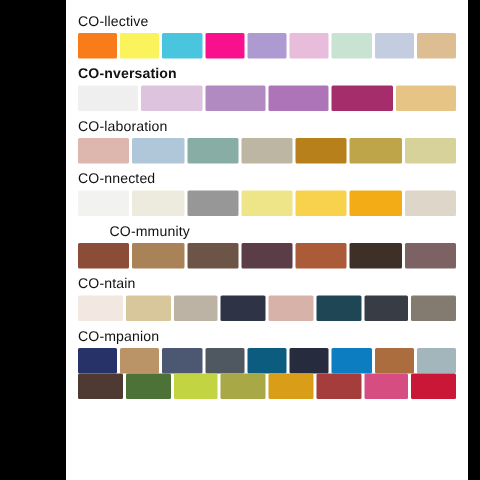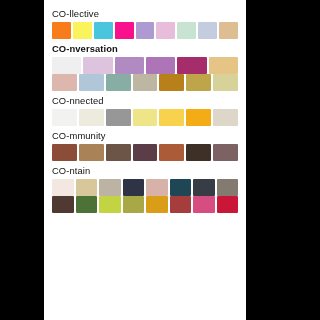--- a/index.html
+++ b/index.html
@@ -17,21 +17,21 @@
   #page {
     position: relative;
     width: 320px;
     height: 320px;
     background: #000000;
   }
   #card {
     position: absolute;
     left: 44px;
     top: 0;
-    width: 202px;
+    width: 268px;
     height: 320px;
     background: #ffffff;
     box-sizing: border-box;
     padding: 4px 4px 0 4px;
     display: flex;
     flex-direction: column;
     justify-content: flex-start;
   }
   .palette-block {
     display: flex;
@@ -91,20 +91,21 @@
           <div class="swatch" title="#F0EFF0" style="background: rgb(240, 239, 240);"></div>
           <div class="swatch" title="#DEC3DF" style="background: rgb(222, 195, 223);"></div>
           <div class="swatch" title="#B18AC1" style="background: rgb(177, 138, 193);"></div>
           <div class="swatch" title="#AE74B8" style="background: rgb(174, 116, 184);"></div>
           <div class="swatch" title="#A62D6B" style="background: rgb(166, 45, 107);"></div>
           <div class="swatch" title="#E6C485" style="background: rgb(230, 196, 133);"></div>
         </div>
     </div>
 
     <div class="palette-block">
+      <div class="palette-title" style="color: rgb(17, 17, 17);">CO-laboration</div>
       <div class="swatch-row">
           <div class="swatch" title="#DDB6AE" style="background: rgb(221, 182, 174);"></div>
           <div class="swatch" title="#AFC7D9" style="background: rgb(175, 199, 217);"></div>
           <div class="swatch" title="#87ADA5" style="background: rgb(135, 173, 165);"></div>
           <div class="swatch" title="#BCB6A2" style="background: rgb(188, 182, 162);"></div>
           <div class="swatch" title="#B7801B" style="background: rgb(183, 128, 27);"></div>
           <div class="swatch" title="#BFA54A" style="background: rgb(191, 165, 74);"></div>
           <div class="swatch" title="#D6D29A" style="background: rgb(214, 210, 154);"></div>
         </div>
     </div>
@@ -116,21 +117,21 @@
           <div class="swatch" title="#EDEBDD" style="background: rgb(237, 235, 221);"></div>
           <div class="swatch" title="#979797" style="background: rgb(151, 151, 151);"></div>
           <div class="swatch" title="#EEE589" style="background: rgb(238, 229, 137);"></div>
           <div class="swatch" title="#F9D24D" style="background: rgb(249, 210, 77);"></div>
           <div class="swatch" title="#F3AB16" style="background: rgb(243, 171, 22);"></div>
           <div class="swatch" title="#DED6C8" style="background: rgb(222, 214, 200);"></div>
         </div>
     </div>
 
     <div class="palette-block">
-      <div class="palette-title" style="color: rgb(17, 17, 17);">CO-mmunity</div>
+      <div class="palette-title" style="color: rgb(17, 17, 17); margin-left: 21px;">CO-mmunity</div>
       <div class="swatch-row">
           <div class="swatch" title="#8B4D37" style="background: rgb(139, 77, 55);"></div>
           <div class="swatch" title="#A98258" style="background: rgb(169, 130, 88);"></div>
           <div class="swatch" title="#6C5447" style="background: rgb(108, 84, 71);"></div>
           <div class="swatch" title="#5A3D47" style="background: rgb(90, 61, 71);"></div>
           <div class="swatch" title="#AC5B38" style="background: rgb(172, 91, 56);"></div>
           <div class="swatch" title="#3E2F27" style="background: rgb(62, 47, 39);"></div>
           <div class="swatch" title="#7D6264" style="background: rgb(125, 98, 100);"></div>
         </div>
     </div>
@@ -142,20 +143,34 @@
           <div class="swatch" title="#D7C79A" style="background: rgb(215, 199, 154);"></div>
           <div class="swatch" title="#BCB3A5" style="background: rgb(188, 179, 165);"></div>
           <div class="swatch" title="#2E3446" style="background: rgb(46, 52, 70);"></div>
           <div class="swatch" title="#D6B2A9" style="background: rgb(214, 178, 169);"></div>
           <div class="swatch" title="#1E4655" style="background: rgb(30, 70, 85);"></div>
           <div class="swatch" title="#383C44" style="background: rgb(56, 60, 68);"></div>
           <div class="swatch" title="#837B70" style="background: rgb(131, 123, 112);"></div>
         </div>
     </div>
 
+    <div class="palette-block">
+      <div class="palette-title" style="color: rgb(17, 17, 17);">CO-mpanion</div>
+      <div class="swatch-row">
+          <div class="swatch" title="#263268" style="background: rgb(38, 50, 104);"></div>
+          <div class="swatch" title="#BA9467" style="background: rgb(186, 148, 103);"></div>
+          <div class="swatch" title="#4C5772" style="background: rgb(76, 87, 114);"></div>
+          <div class="swatch" title="#4F5761" style="background: rgb(79, 87, 97);"></div>
+          <div class="swatch" title="#0B5C7F" style="background: rgb(11, 92, 127);"></div>
+          <div class="swatch" title="#262B3E" style="background: rgb(38, 43, 62);"></div>
+          <div class="swatch" title="#0B7DC0" style="background: rgb(11, 125, 192);"></div>
+          <div class="swatch" title="#AB6D3E" style="background: rgb(171, 109, 62);"></div>
+          <div class="swatch" title="#A3B6BC" style="background: rgb(163, 182, 188);"></div>
+        </div>
+    </div>
 
     <div class="palette-block">
       <div class="swatch-row">
           <div class="swatch" title="#4E3A33" style="background: rgb(78, 58, 51);"></div>
           <div class="swatch" title="#4D7237" style="background: rgb(77, 114, 55);"></div>
           <div class="swatch" title="#C3D442" style="background: rgb(195, 212, 66);"></div>
           <div class="swatch" title="#A8A846" style="background: rgb(168, 168, 70);"></div>
           <div class="swatch" title="#D99D18" style="background: rgb(217, 157, 24);"></div>
           <div class="swatch" title="#A43D3B" style="background: rgb(164, 61, 59);"></div>
           <div class="swatch" title="#D64D82" style="background: rgb(214, 77, 130);"></div>

